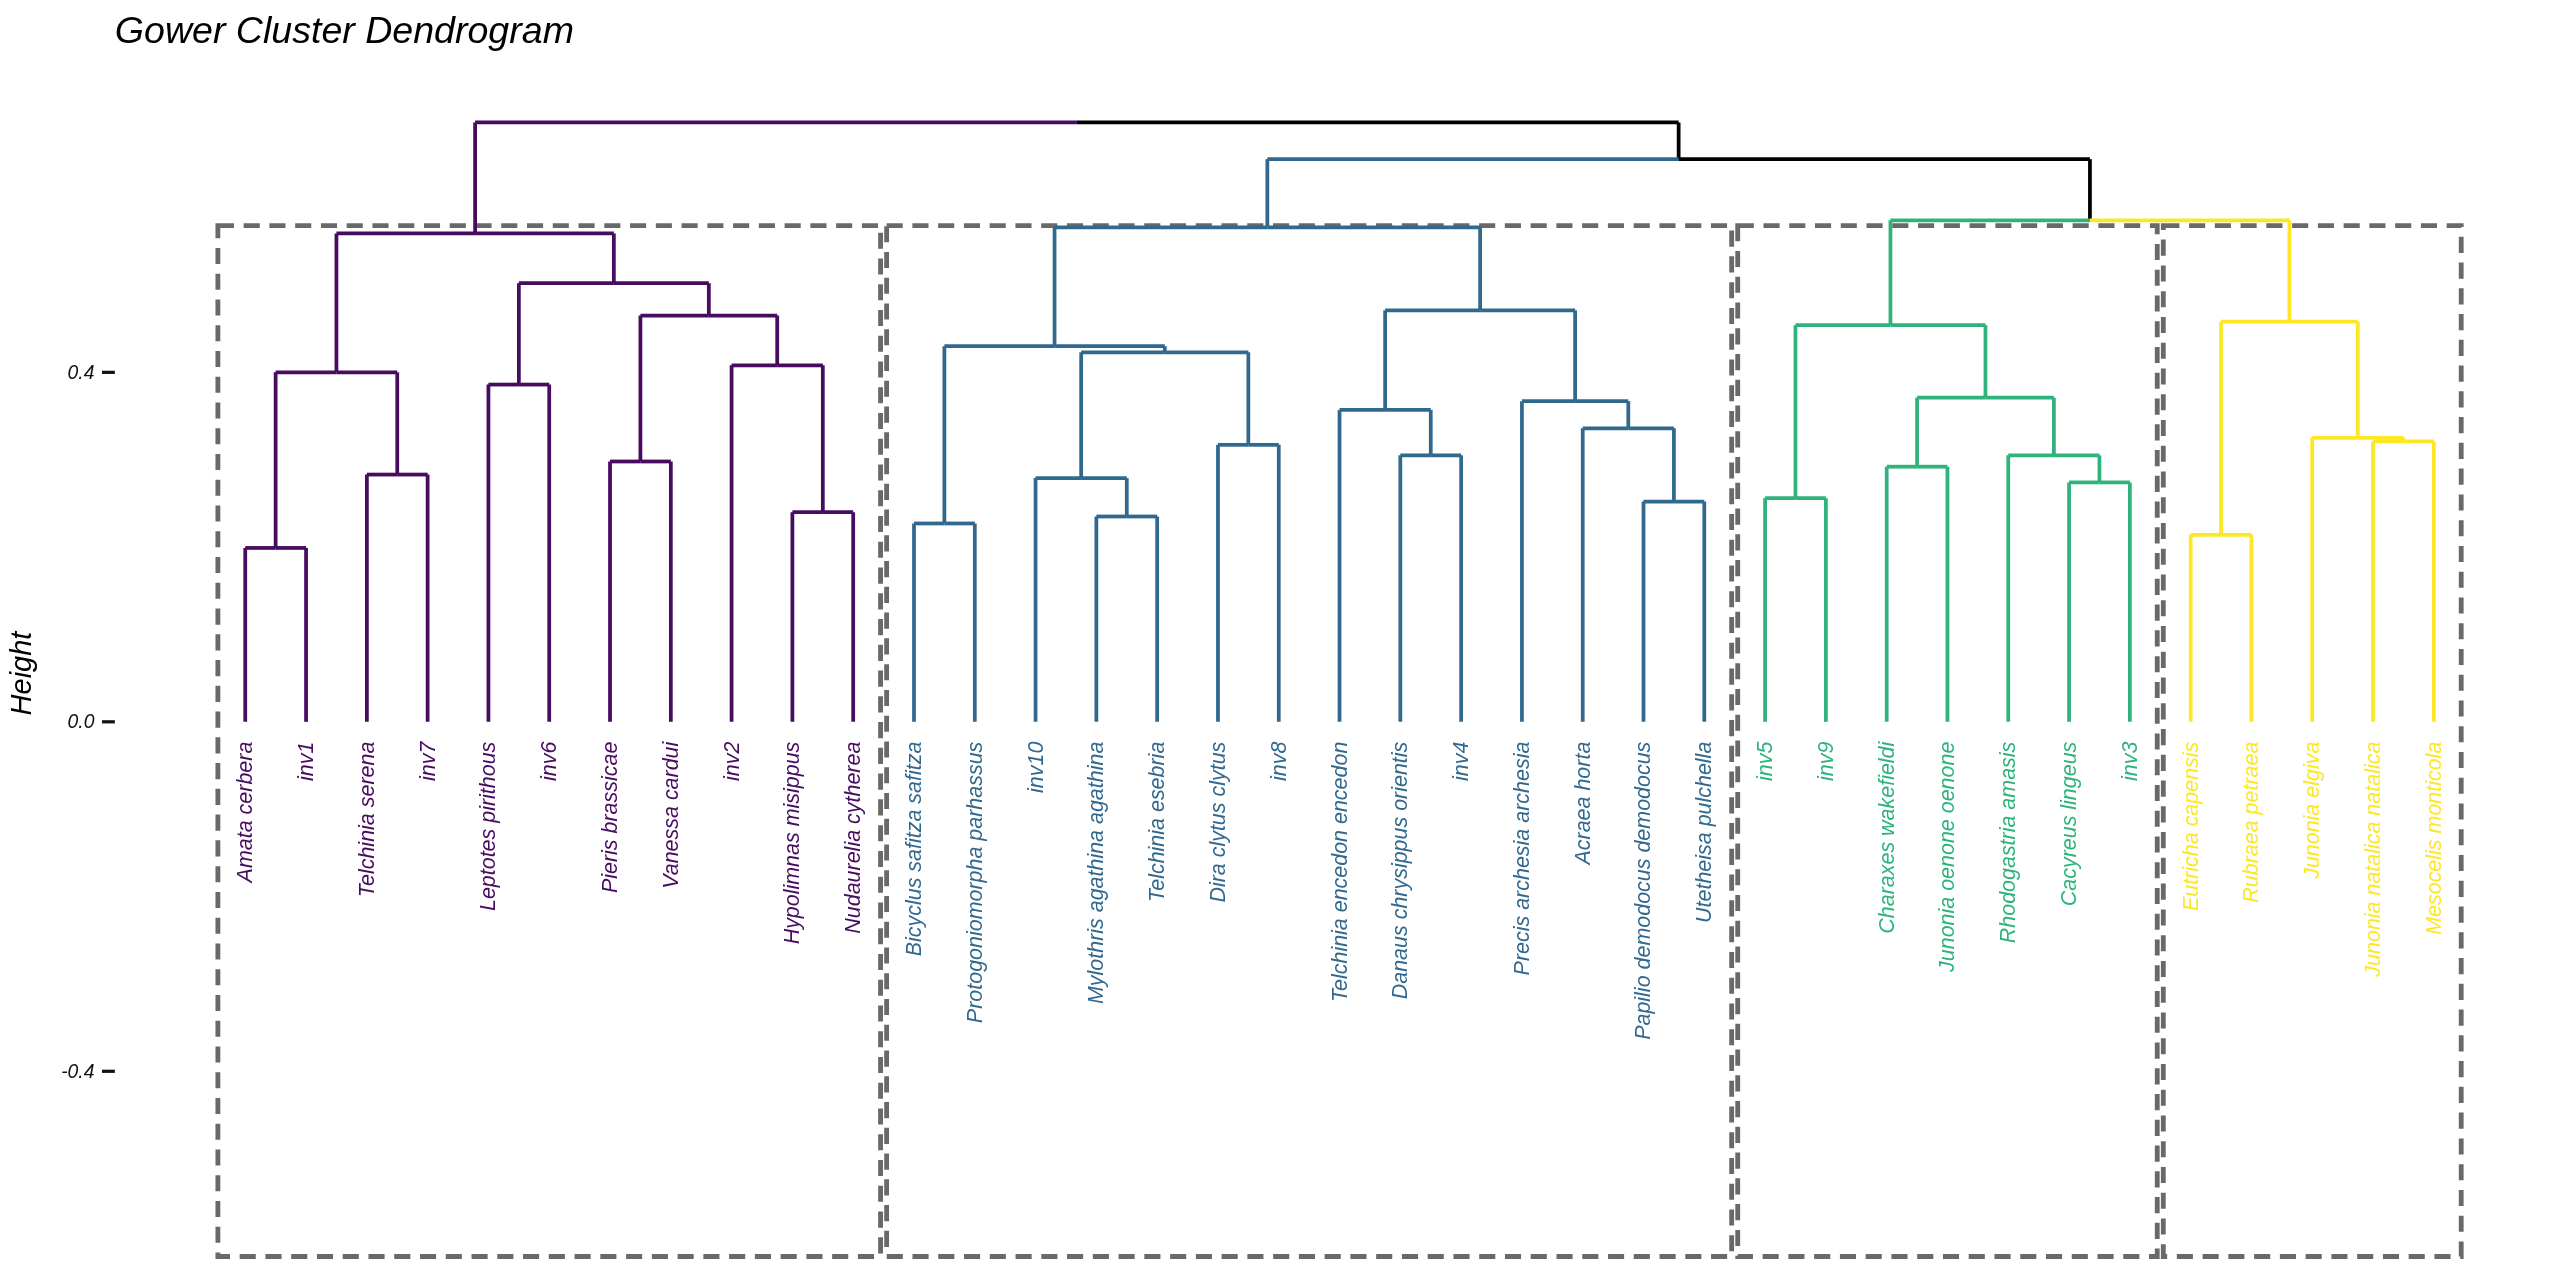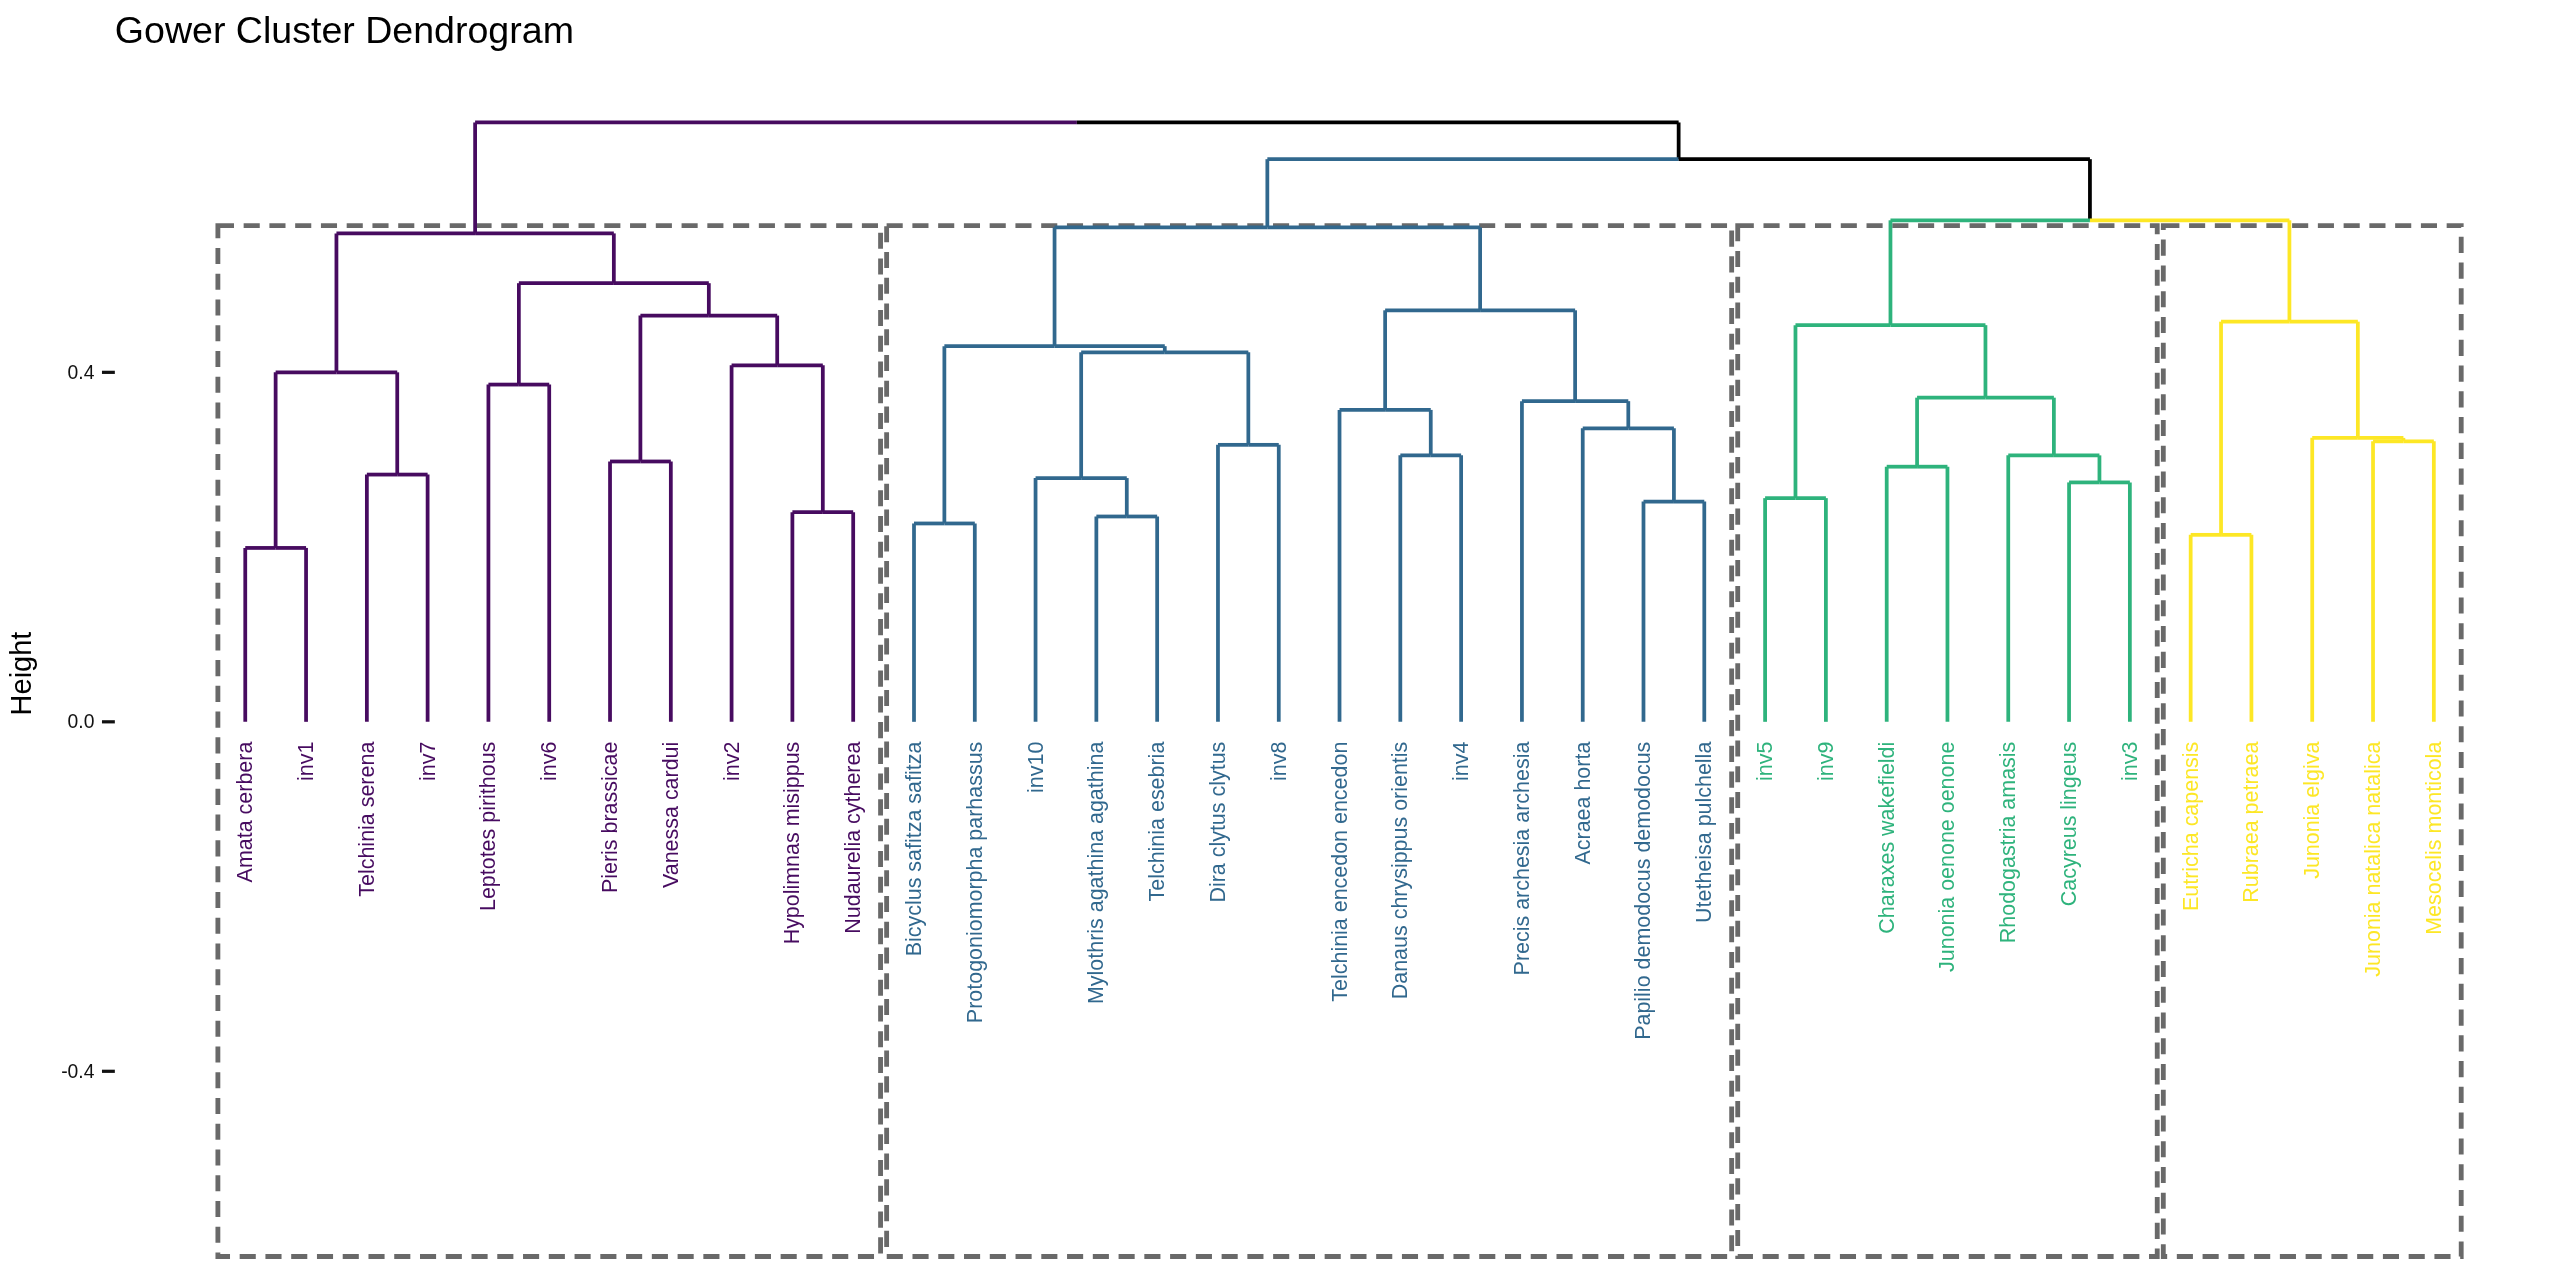--- a/index.html
+++ b/index.html
@@ -1,18 +1,18 @@
 <!DOCTYPE html>
 <html style="font-size:8.6px"><head>
 <meta charset="utf-8">
 <style>
   html,body{margin:0;padding:0;background:#ffffff;}
   body{width:2576px;height:1288px;overflow:hidden;
        font-family:"Liberation Sans","DejaVu Sans",sans-serif;}
-  .page{position:relative;width:2576px;height:1288px;background:#ffffff;}
+  .page{position:relative;width:2576px;height:1288px;background:#ffffff;font-style:italic;}
   svg{display:block;}
   .title{font-family:"Liberation Sans","DejaVu Sans",sans-serif;
          font-size:70px;font-weight:400;fill:#000000;}
   .ylab{font-family:"Liberation Sans","DejaVu Sans",sans-serif;
         font-size:54px;fill:#000000;}
   .ticklab{font-family:"Liberation Sans","DejaVu Sans",sans-serif;
            font-size:36px;fill:#111111;}
   .leaflab{font-family:"Liberation Sans","DejaVu Sans",sans-serif;
            font-size:40px;}
 </style>

